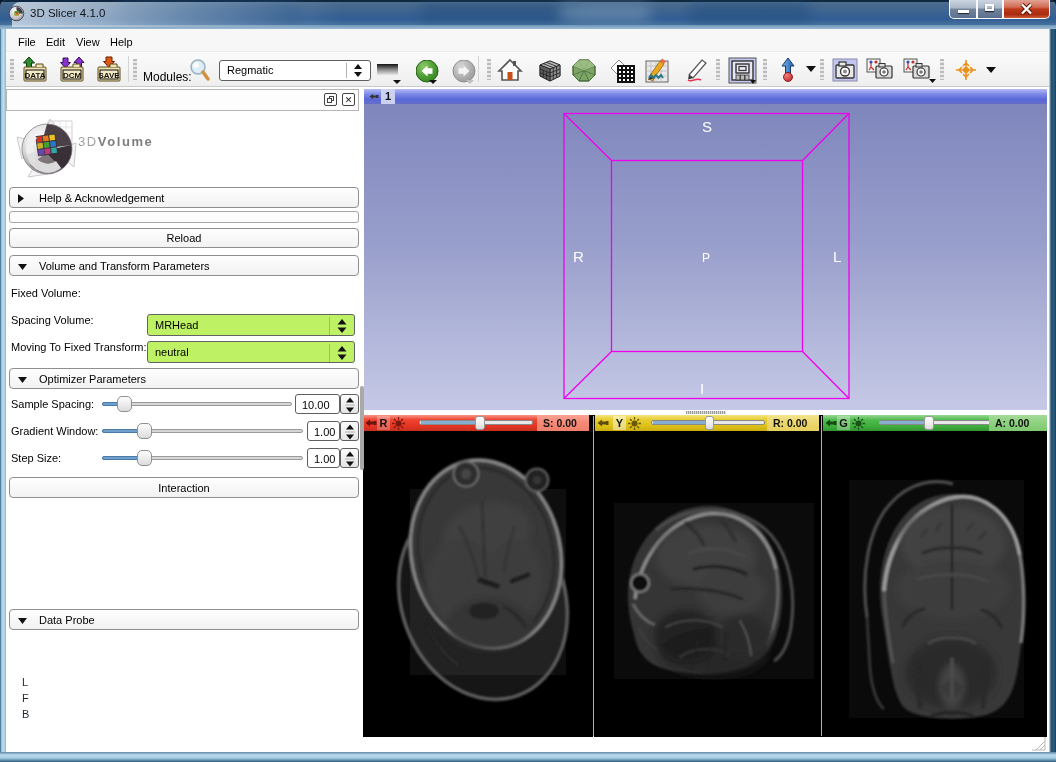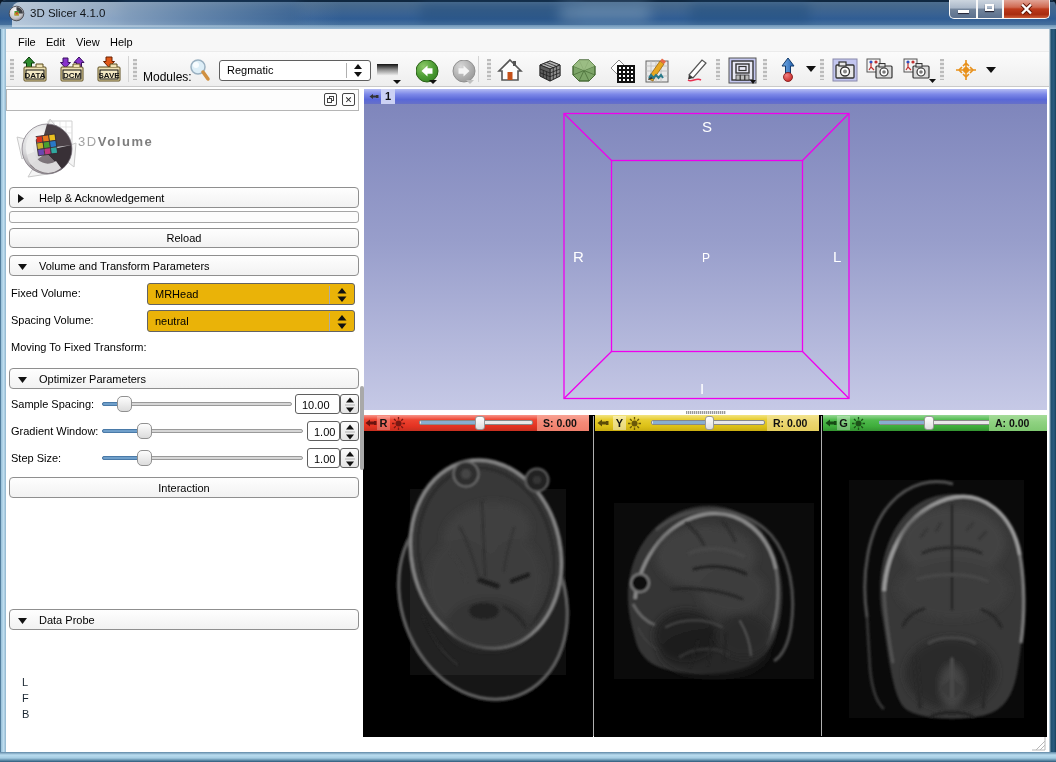--- a/index.html
+++ b/index.html
@@ -23,22 +23,22 @@
 .sep { position:absolute; top:4px; width:1px; height:26px; background:#d4d4d4; }
 .handle { position:absolute; top:7px; width:4px; height:21px;
   background:repeating-linear-gradient(180deg,#bbb 0 2px,#e8e8e8 2px 4px); }
 
 #panel { left:6px; top:87px; width:357px; height:665px; background:#fff; }
 .colbtn { position:absolute; left:3px; width:350px; background:linear-gradient(180deg,#fefefe,#f2f2f2);
   border:1px solid #8f8f8f; border-radius:4px; font-size:11px; color:#000; }
 .colbtn .tri { position:absolute; left:7px; }
 .colbtn .lbl { position:absolute; left:21px; top:4px;margin-left:8px; }
 .fl { position:absolute; font-size:11px; color:#000; left:5px; }
-.combo { position:absolute; left:141px; width:208px; height:22px; background:#eab308;
-  border:1px solid #636363; border-radius:3px; font-size:11px; }
+.combo { position:absolute; left:141px; width:208px; height:22px; background:#bef264;
+  border:1px solid #636363; border-radius:3px; font-size:11px;margin-top:31px; }
 .combo .tx { position:absolute; left:7px; top:4px; }
 .combo .sp { position:absolute; right:24px; top:2px; width:1px; height:18px; background:#aaa; }
 
 #tabstrip { left:364px; top:89px; width:683px; height:15px;
   background:linear-gradient(180deg,#b4bcf4 0%,#7c88e8 35%,#5a68d8 70%,#6670c8 100%); }
 #view3d { left:364px; top:104px; width:683px; height:306px;
   background:linear-gradient(180deg,#7f86bc 0%,#989ecb 45%,#c6c9e6 100%); }
 #divider { left:363px; top:410px; width:684px; height:5px; background:#fff; }
 .slicebar { position:absolute; top:415px; height:16px; }
 .sliceview { position:absolute; top:431px; height:306px; background:#000; }

